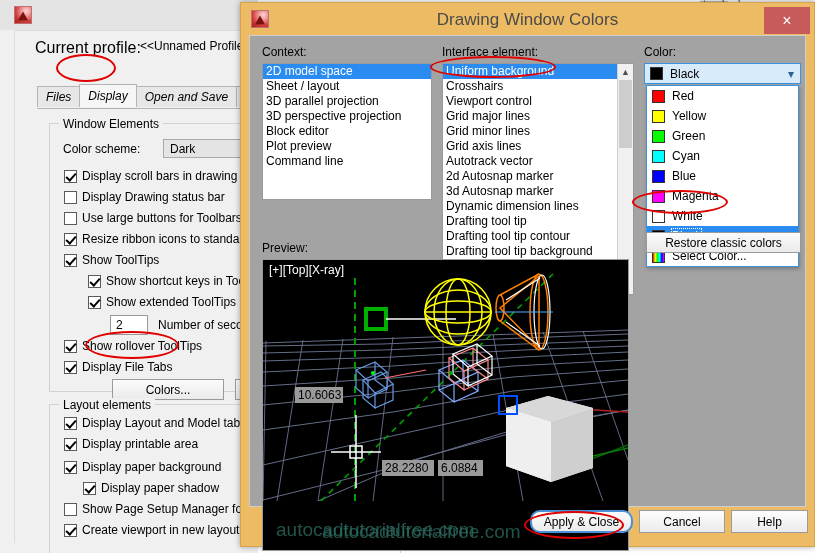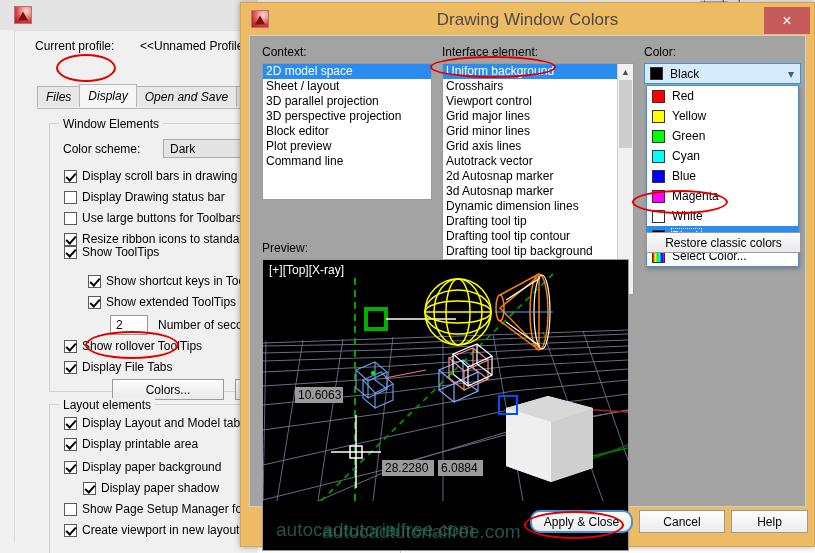--- a/index.html
+++ b/index.html
@@ -48,21 +48,21 @@
   .opt-body {
     position: absolute; left: 0; top: 30px; width: 258px; bottom: 0;
     background: #f0f0f0;
   }
   .opt-inner {
     position: absolute; left: 14px; top: 0px; right: 0px; bottom: 10px;
     background: #f0f0f0;
     border-top: 1px solid #dcdcdc;
     border-left: 1px solid #dcdcdc;
   }
-  .cur-profile-label { position: absolute; left: 20px; top: 8px; font-size: 12px; }
+  .cur-profile-label { position: absolute; left: 20px; top: 8px; font-size: 16px; }
   .cur-profile-value { position: absolute; left: 125px; top: 8px; font-size: 12px; white-space: nowrap; }
 
   
   .tabstrip { position: absolute; left: 22px; top: 55px; height: 22px; display: flex; }
   .tab {
     height: 21px; line-height: 21px; padding: 0 8px;
     border: 1px solid #b4b4b4; border-bottom: none;
     background: #e7e7e7; font-size: 12px; margin-right: -1px;
     box-sizing: border-box; white-space: nowrap; font-style: italic;
   }
@@ -264,21 +264,21 @@
               <span class="lbl">Display Drawing status bar</span>
             </div>
             <div class="row" style="left:14px; top:87px;">
               <span class="cb"></span>
               <span class="lbl">Use large buttons for Toolbars</span>
             </div>
             <div class="row" style="left:14px; top:108px;">
               <span class="cb on"></span>
               <span class="lbl">Resize ribbon icons to standard sizes</span>
             </div>
-            <div class="row" style="left:14px; top:121px;">
+            <div class="row" style="left:14px; top:129px;">
               <span class="cb on"></span>
               <span class="lbl">Show ToolTips</span>
             </div>
             <div class="row" style="left:38px; top:150px;">
               <span class="cb on"></span>
               <span class="lbl">Show shortcut keys in ToolTips</span>
             </div>
             <div class="row" style="left:38px; top:171px;">
               <span class="cb on"></span>
               <span class="lbl">Show extended ToolTips</span>

